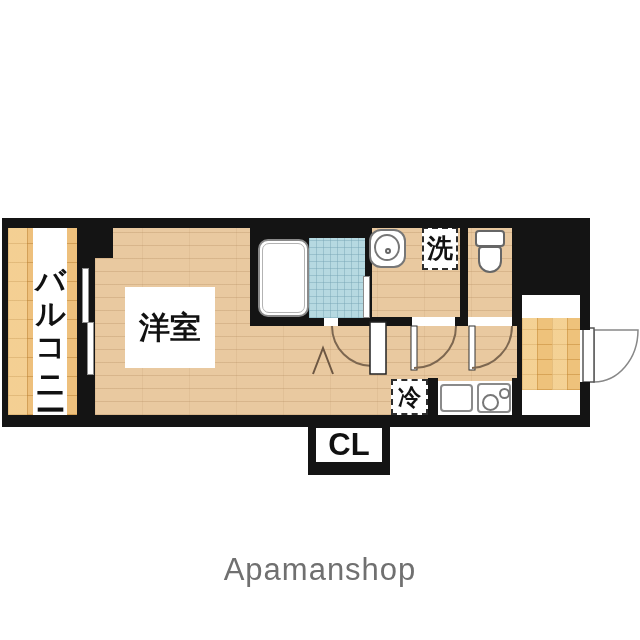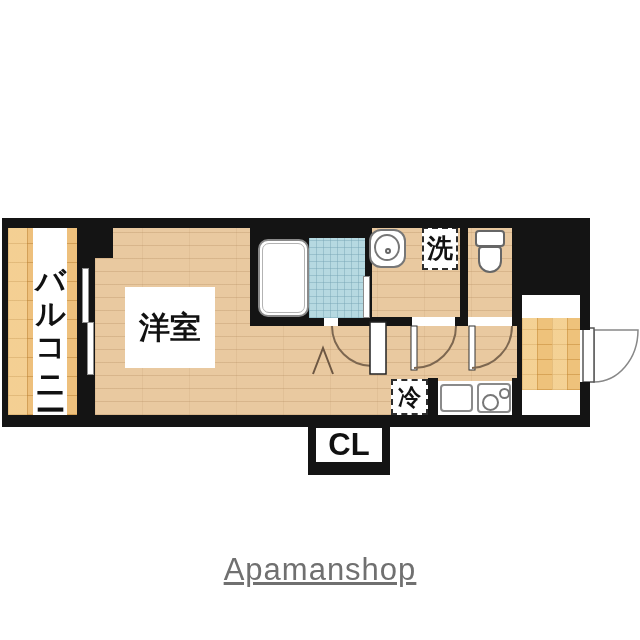--- a/index.html
+++ b/index.html
@@ -53,21 +53,21 @@
     background:#ffffff;display:flex;flex-direction:column;
     align-items:center;justify-content:center;text-align:center;
   }
   .room-label span{display:block;font-weight:bold;color:#111;font-size:31px;line-height:38px;white-space:nowrap;}
   .cl-inner{
     background:#ffffff;display:flex;align-items:center;justify-content:center;
     font-size:31px;font-weight:600;color:#111;
   }
   .brand{
     position:absolute;left:0;right:0;top:552px;text-align:center;
-    font-size:31px;color:#707070;letter-spacing:1px;font-weight:400;text-decoration:underline;
+    font-size:31px;color:#707070;letter-spacing:1px;font-weight:400;
   }
   svg{display:block;}
 </style>
 </head>
 <body>
 
 <div class="stage">
 
   <div class="abs tan-tile" style="left:8px;top:228px;width:69px;height:187px;"></div>
   <div class="abs whitebox" style="left:33px;top:228px;width:34px;height:187px;">

